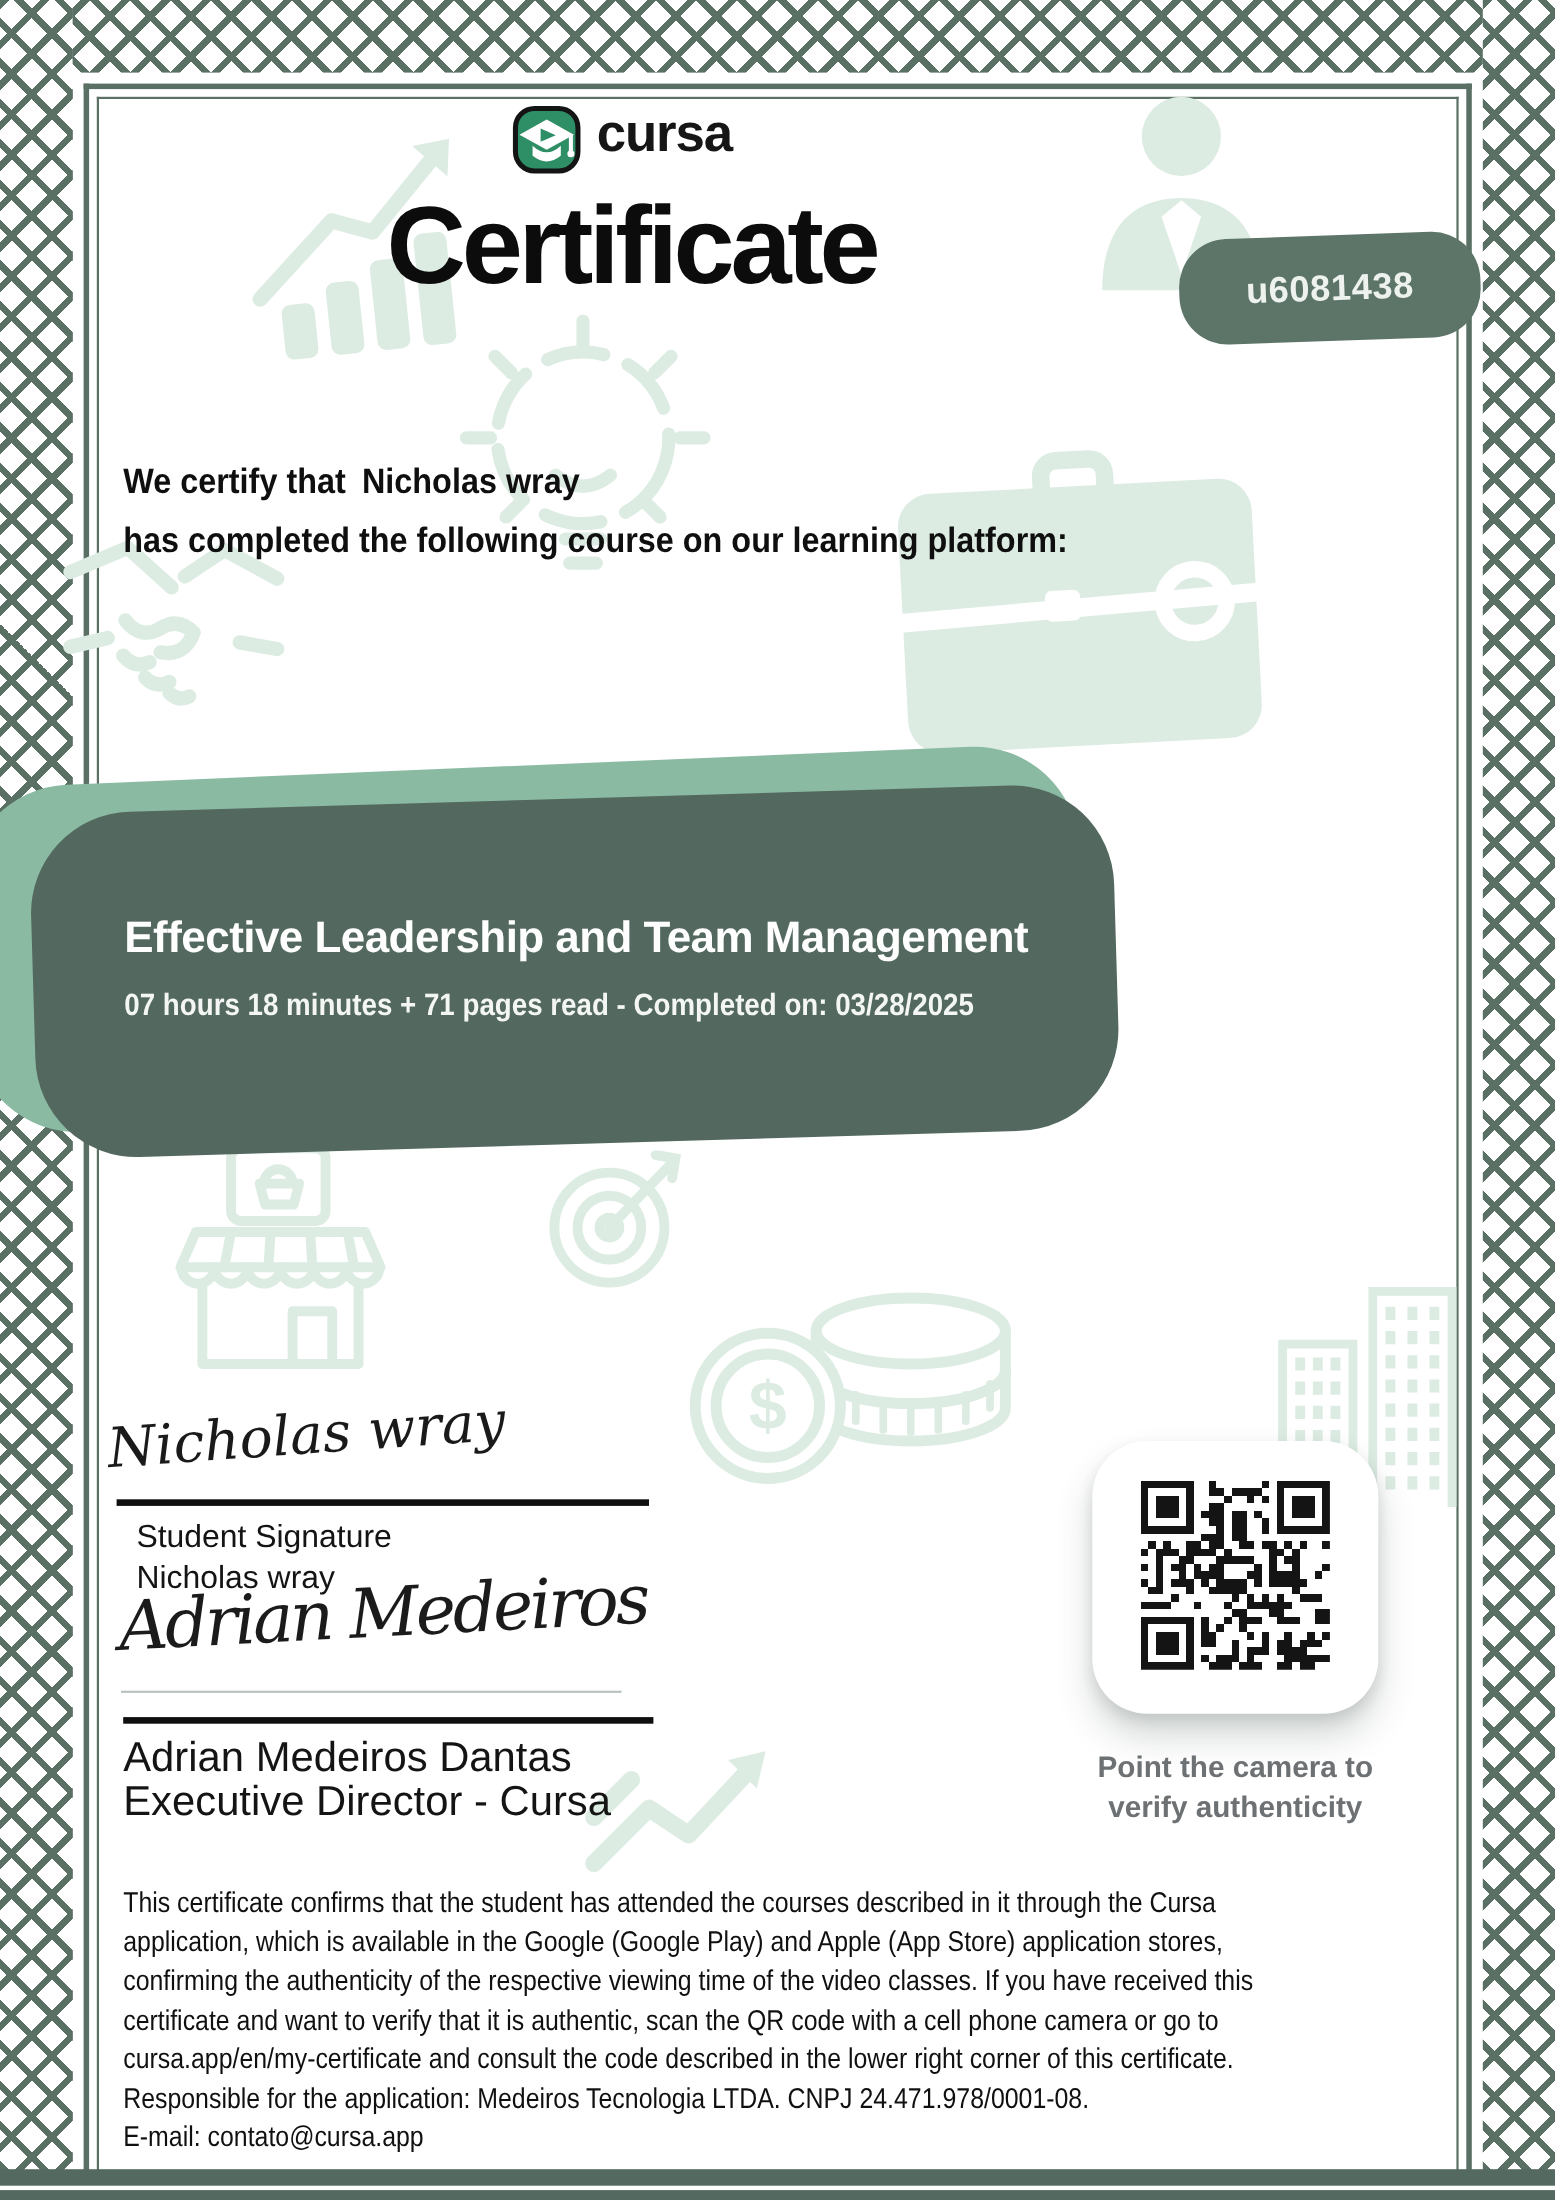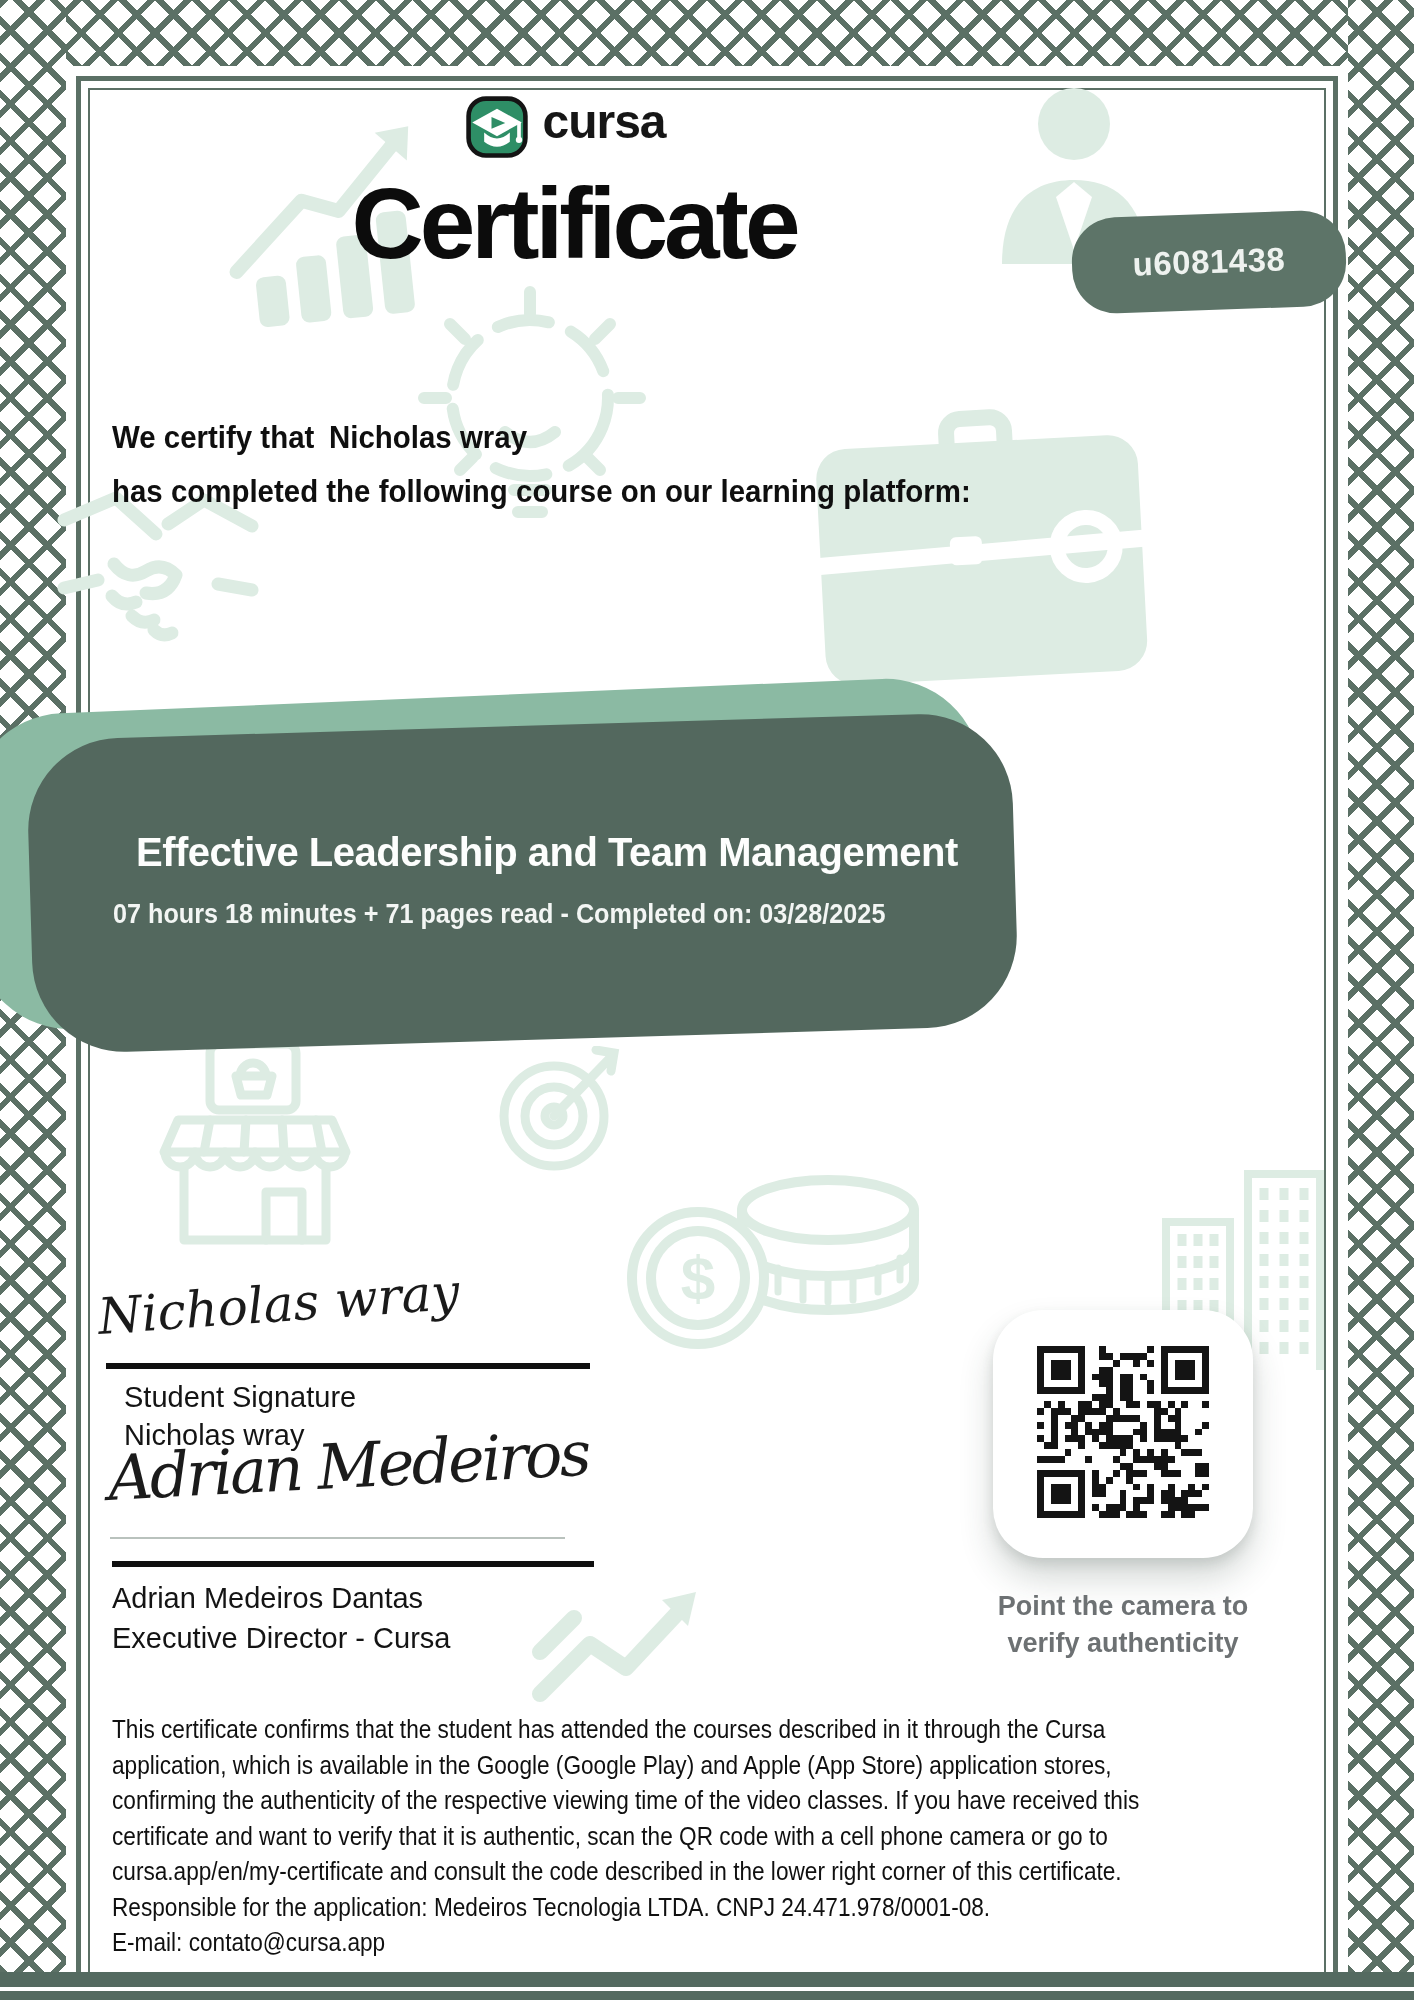--- a/index.html
+++ b/index.html
@@ -41,35 +41,35 @@
   
   .intro { left:112px; top:410px; font-size:32px; font-weight:700; line-height:54px;
            color:#0f0f0f; white-space:nowrap; transform:scaleX(0.92); transform-origin:0 0; }
   .intro .student { margin-left:16px; }
 
   
   .banner-sage { left:-28px; top:696px; width:1012px; height:316px; background:#8bbaa3;
                  border-radius:95px; transform:rotate(-2.4deg); }
   .banner-dark { left:30px; top:726px; width:985px; height:314px; background:#53685e;
                  border-radius:92px; transform:rotate(-1.7deg); }
-  .course-title   { left:113px; top:830px; font-size:40px; font-weight:700; color:#fdfefd; letter-spacing:-.5px; white-space:nowrap;margin-left:23px; }
+  .course-title   { left:113px; top:830px; font-size:40px; font-weight:700; color:#fdfefd; letter-spacing:-.5px; white-space:nowrap; }
   .course-details { left:113px; top:898px; font-size:28px; font-weight:700; color:#f3f6f4;
                     white-space:nowrap; transform:scaleX(0.9); transform-origin:0 0; }
 
   
   .sig-script-student { left:98px; top:1288px; font-family:"DejaVu Serif", serif; font-style:italic;
                         font-size:50px; color:#1a1a1a; transform:rotate(-4deg); transform-origin:0 50%; white-space:nowrap; }
   .sig-line1 { left:106px; top:1363px; width:484px; height:6px; background:#0f0f0f; }
   .sig-block1 { left:124px; top:1378px; font-size:29px; line-height:38px; color:#141414; }
   .sig-script-director { left:108px; top:1442px; font-family:"DejaVu Serif", serif; font-style:italic;
                          font-size:62px; letter-spacing:-3px; color:#1b1b1b; transform:rotate(-3deg);
                          transform-origin:0 50%; white-space:nowrap; }
   .sig-thinline { left:110px; top:1537px; width:455px; height:2px; background:#b9c2bd; }
   .sig-line2 { left:112px; top:1561px; width:482px; height:6px; background:#0f0f0f; }
-  .sig-block2 { left:112px; top:1578px; font-size:29px; line-height:40px; color:#141414; }
+  .sig-block2 { left:112px; top:1578px; font-size:38px; line-height:40px; color:#141414; }
 
   
   .qr-card { left:993px; top:1310px; width:260px; height:248px; background:#fff; border-radius:50px;
              box-shadow:0 20px 34px rgba(40,60,50,.20), 0 6px 12px rgba(40,60,50,.12);
              display:flex; align-items:center; justify-content:center; }
   .qr-caption { left:948px; top:1588px; width:350px; text-align:center;
                 font-size:27px; font-weight:700; color:#6d7173; line-height:37px; }
 
   
   .footer { left:112px; top:1712px; font-size:26px; line-height:35.5px; color:#101010;

